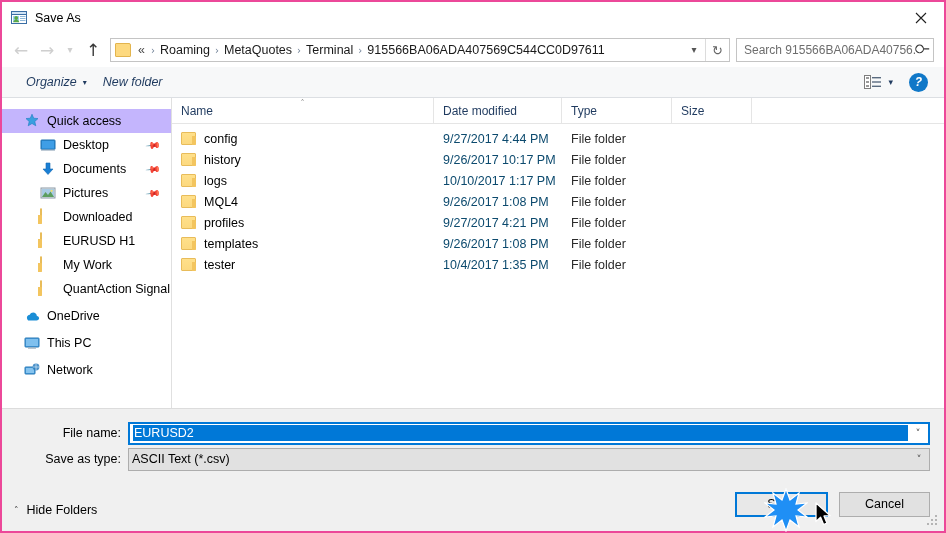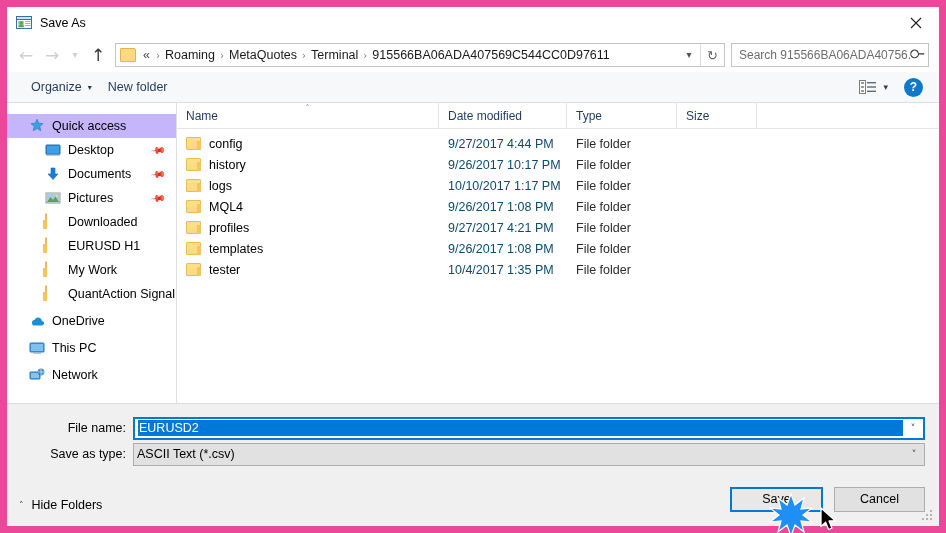--- a/index.html
+++ b/index.html
@@ -9,21 +9,21 @@
     overflow: hidden;
     font-family: "Liberation Sans", sans-serif;
     font-size: 12px;
     color: #000;
     background: #f0f0f0;
   }
   #dialog {
     position: relative;
     width: 946px; height: 533px;
     background: #f0f0f0;
-    border: 7px solid #ec4899;
+    border: 2px solid #ec4899;
     display: flex;
     flex-direction: column;
   }
 
   
   .titlebar {
     height: 31px;
     background: #ffffff;
     display: flex;
     align-items: center;
@@ -139,20 +139,21 @@
 
   
   .cmdbar {
     height: 31px;
     background: #f7f8f9;
     border-bottom: 1px solid #dcdfe3;
     display: flex;
     align-items: center;
     padding: 0 8px 0 16px;
     flex: 0 0 auto;
+    font-style: italic;
   }
   .cmd-item {
     font-size: 12.5px;
     color: #1f3a5f;
     padding: 3px 8px;
     display: flex;
     align-items: center;
     gap: 6px;
     white-space: nowrap;
   }

